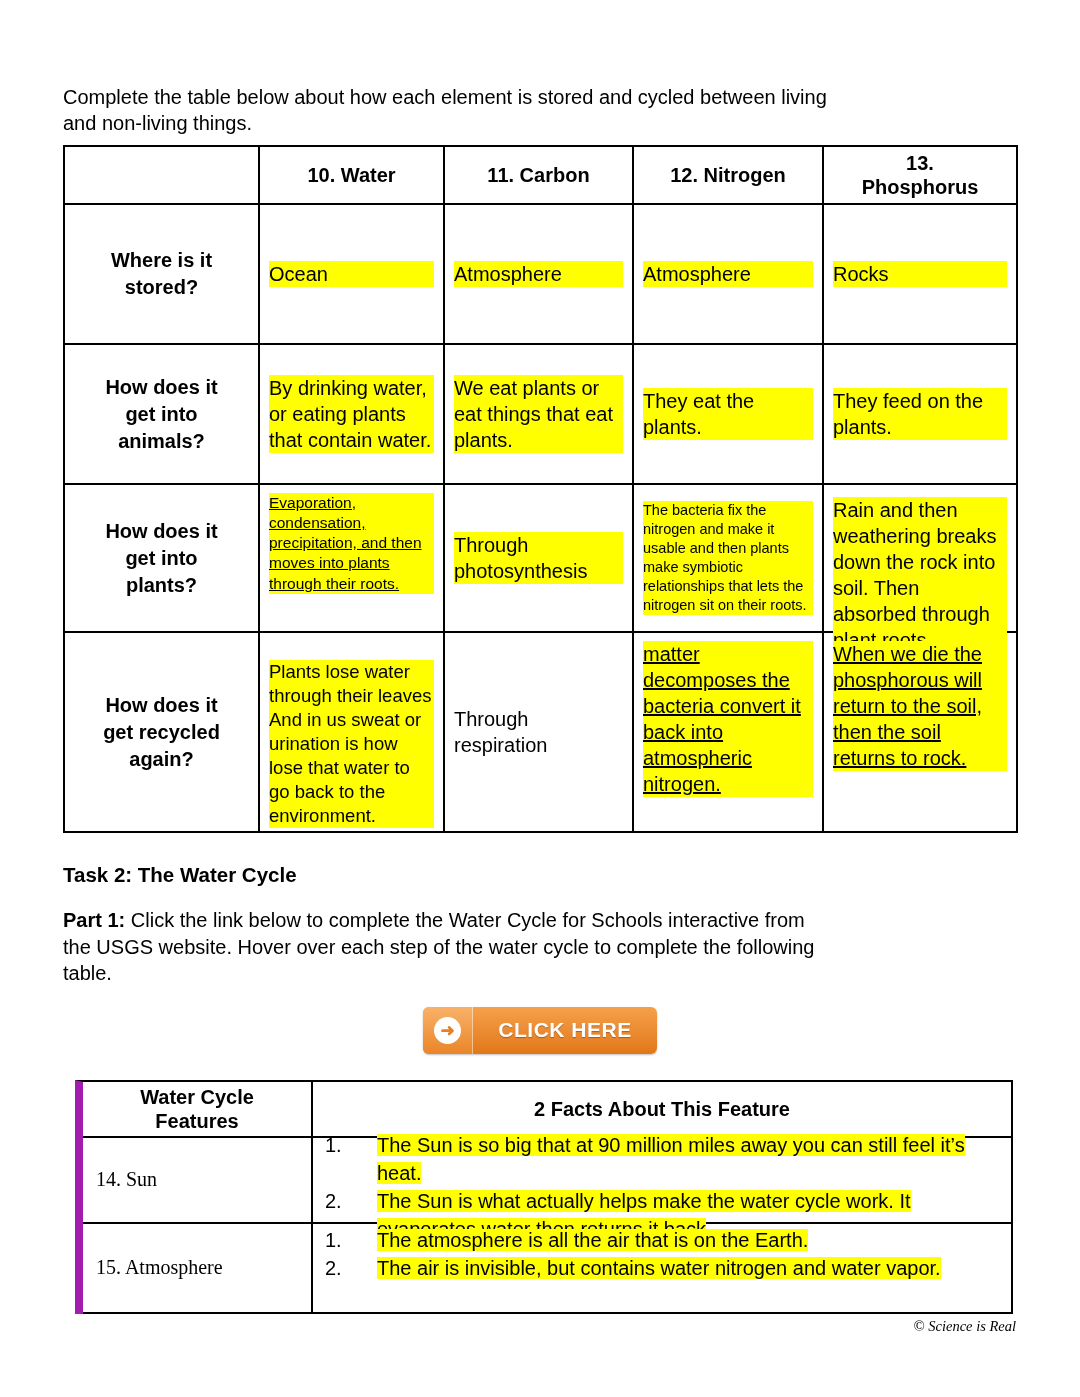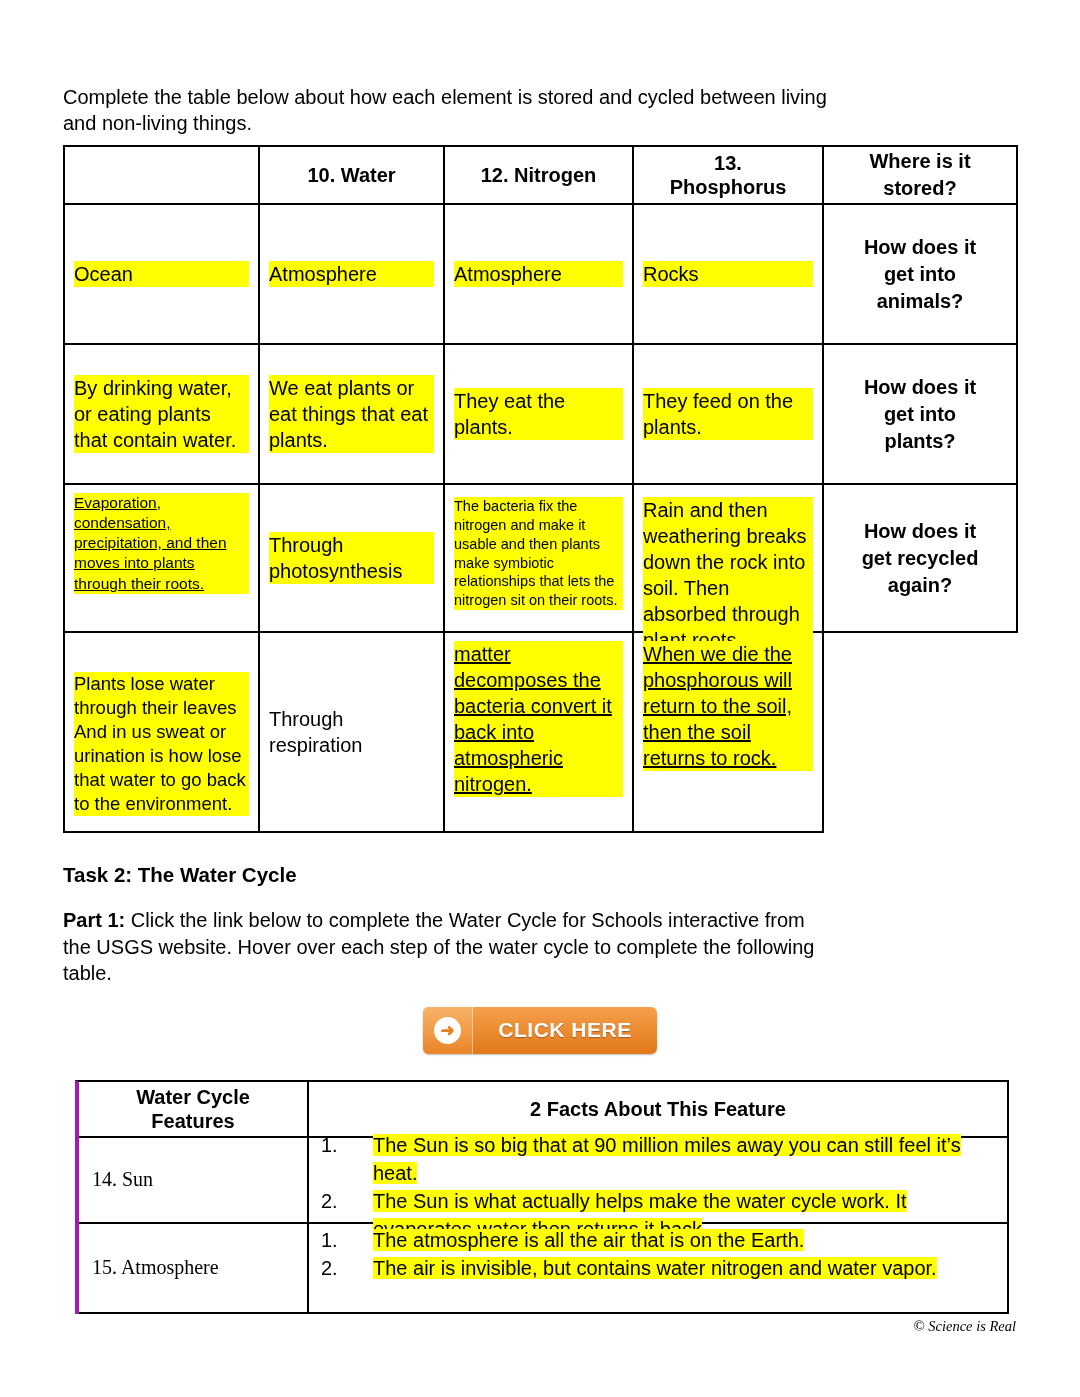--- a/index.html
+++ b/index.html
@@ -16,21 +16,21 @@
      display:flex;flex-direction:column;min-height:0;min-width:0;}
   .th{font-weight:700;font-size:20px;text-align:center;justify-content:center;
       align-items:center;white-space:pre-line;line-height:1.2;}
   .rl{font-weight:700;font-size:20px;text-align:center;justify-content:center;
       align-items:center;white-space:pre-line;line-height:1.35;padding:4px;}
   .ans{font-size:20px;line-height:1.3;padding:12px 9px;}
   .ans span{display:inline;}
   .vc{justify-content:center;}
   .hl{background:var(--hl,#ffff00);}
   .sz15{font-size:15.5px;}
-  .sz14{font-size:14.5px;}
+  .sz14{font-size:14.5px;justify-content:center;}
   .sz18{font-size:18.5px;}
   .pt36{padding-top:36px;justify-content:center;}
   .pt8{padding-top:8px;text-decoration:underline;}
 
   
   .task2-h{margin-top:30px;font-size:20.5px;font-weight:700;}
   .part1{font-size:20px;line-height:1.33;white-space:pre-line;}
   .part1 b{font-weight:700;}
   .btn-row{display:flex;justify-content:center;margin:12px 0 10px;}
   .btn{display:flex;align-items:stretch;width:234px;height:47px;border-radius:6px;
@@ -41,21 +41,21 @@
        border-right:1px solid rgba(255,255,255,.45);}
   .btn-circle{width:27px;height:27px;border-radius:50%;background:#fff;display:flex;
        align-items:center;justify-content:center;font-size:17px;font-weight:700;
        color:var(--orange,#e87f22);}
   .btn-text{flex:1;display:flex;align-items:center;justify-content:center;color:#fff;
        font-size:21px;font-weight:700;letter-spacing:.5px;
        text-shadow:0 1px 1px rgba(0,0,0,.3);}
 
   
   .tbl2{display:grid;grid-template-columns:230px 700px;grid-template-rows:56px 86px 90px;
-        border-top:2px solid #000;border-left:4px solid #a21caf;margin:26px 0 0 12px;width:930px;}
+        border-top:2px solid #000;border-left:8px solid #a21caf;margin:26px 0 0 12px;width:930px;}
   .feature{font-size:20px;padding:6px 12px 6px 13px;justify-content:center;font-family:Liberation Serif, serif;}
   .facts{padding:2px 4px;}
   .facts-sun{margin-top:-9px;}
   .fact{display:flex;font-size:20px;line-height:1.4;}
   .fact-num{flex:0 0 52px;padding-left:8px;}
   .fact-text{flex:1;padding-right:2px;}
 
   .footer{position:absolute;right:64px;top:1318px;font-size:14.5px;
           font-family:"Liberation Serif",serif;font-style:italic;}
 </style>
@@ -64,20 +64,21 @@
 
 <div class="content">
 
   <p class="intro">Complete the table below about how each element is stored and cycled between living
 and non-living things.</p>
 
   <div class="tbl1">
 
     <div class="c"></div>
     <div class="c th">10. Water</div>
+    <div class="c th">11. Carbon</div>
     <div class="c th">12. Nitrogen</div>
     <div class="c th">13.
 Phosphorus</div>
 
     <div class="c rl">Where is it
 stored?</div>
     <div class="c ans vc">
         <span class="hl">Ocean</span>
       </div>
     <div class="c ans vc">

